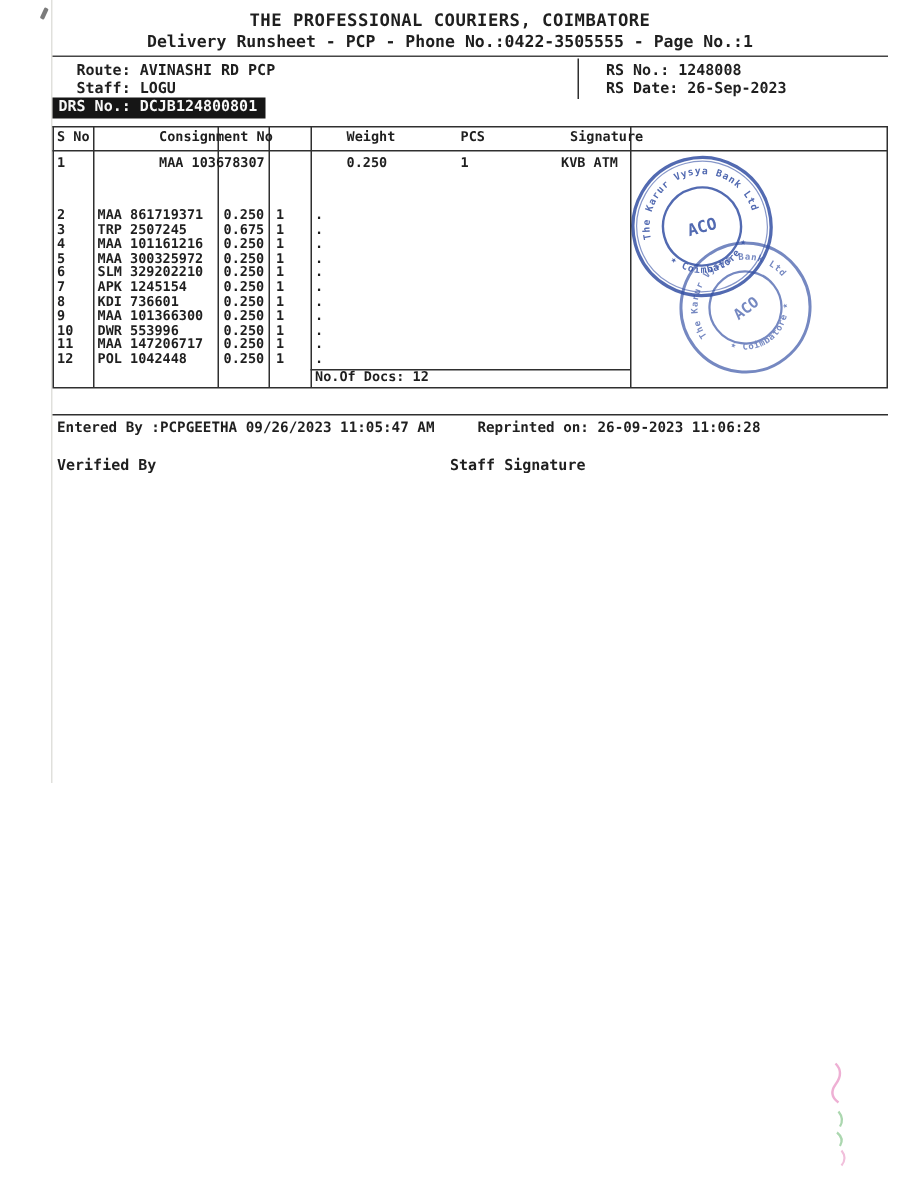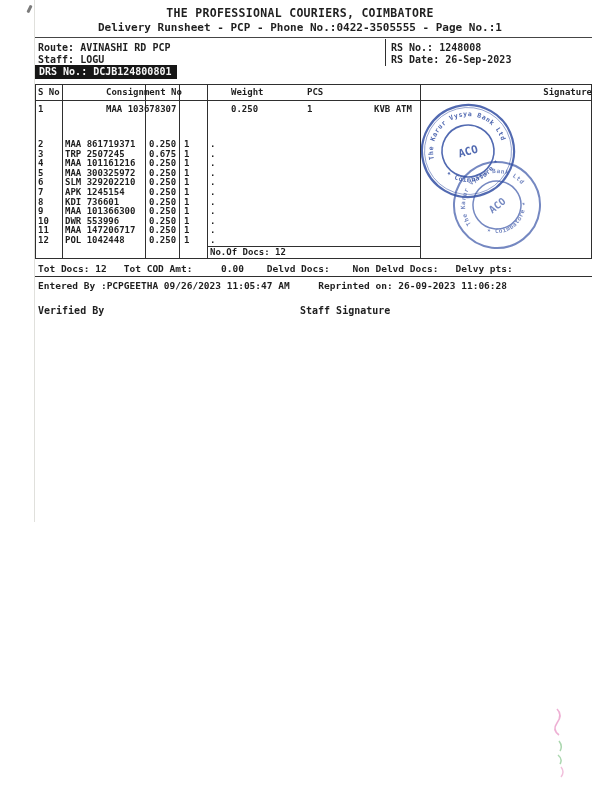--- a/index.html
+++ b/index.html
@@ -6,39 +6,39 @@
   html,body { background:#ffffff; }
   .page {
     position:relative; width:600px; height:800px; background:#fff;
     font-family:"DejaVu Sans Mono","Liberation Mono",monospace;
     color:#1f1f1f; overflow:hidden;
   }
   .abs { position:absolute; white-space:nowrap; }
   .center { left:0; right:0; text-align:center; }
   .title { top:6px; font-size:11.5px; font-weight:bold; letter-spacing:.3px;text-align:center; }
   .subtitle { top:21px; font-size:11px; font-weight:bold; }
-  .info { font-size:10px; font-weight:bold; }
+  .info { font-size:10px; font-weight:bold;margin-left:13px; }
   .line { position:absolute; background:#2f2f2f; }
   .hl { height:1px; }
   .vl { width:1px; }
   .drsbox {
     position:absolute; left:35px; top:65px; background:#161616; color:#f7f7f7;
     font-size:10px; font-weight:bold; padding:1px 6px 2px 4px;
   }
   .frow { position:absolute; left:35px; display:flex; width:557px;
           font-size:9px; font-weight:bold; line-height:10px; white-space:nowrap;gap:41px; }
   .rows { position:absolute; left:35px; top:140px; width:557px; }
   .rrow { display:flex; height:9.6px; font-size:9px; font-weight:bold;
           line-height:9.6px; white-space:nowrap; }
   .c-sno { width:27px; padding-left:3px; }
   .c-con { width:83px; padding-left:3px; }
   .c-wt  { width:34px; padding-left:4px; }
   .c-pcs { width:28px; padding-left:5px; }
   .c-cd  { width:213px; padding-left:3px; }
-  .c-sig { flex:1; padding-left:9px;text-align:right; }
+  .c-sig { flex:1; padding-left:9px; }
   .docsnote { left:210px; top:247px; font-size:9px; font-weight:bold; }
   .sum { font-size:9.5px; font-weight:bold; white-space:pre; }
   .foot { font-size:10px; font-weight:bold; }
   .stamps { position:absolute; left:398px; top:93px; mix-blend-mode:multiply; }
   .marks { position:absolute; left:545px; top:705px; }
   .leftline { position:absolute; left:34px; top:0; width:1px; height:522px;
               background:#cfcfca; opacity:.65; }
   .speck { position:absolute; left:28px; top:5px; width:3px; height:8px;
            background:#5a5a5a; transform:rotate(25deg); border-radius:1px; opacity:.8; }
 </style>
@@ -164,21 +164,20 @@
       <div class="c-sno">12</div>
       <div class="c-con">POL 1042448</div>
       <div class="c-wt">0.250</div>
       <div class="c-pcs">1</div>
       <div class="c-cd">.</div>
     </div>
   </div>
 
   <div class="abs docsnote">No.Of Docs: 12</div>
 
-  <div class="abs sum" style="left:38px;top:263px">Tot Docs: 12   Tot COD Amt:     0.00    Delvd Docs:    Non Delvd Docs:   Delvy pts:</div>
   <div class="line hl" style="top:276px;left:35px;width:557px"></div>
   <div class="abs sum" style="left:38px;top:280px">Entered By :PCPGEETHA 09/26/2023 11:05:47 AM     Reprinted on: 26-09-2023 11:06:28</div>
 
   <div class="abs foot" style="left:38px;top:305px">Verified By</div>
   <div class="abs foot" style="left:300px;top:305px">Staff Signature</div>
 
   <svg class="stamps" width="175" height="165" viewBox="0 0 175 165">
     <g transform="translate(70,58) rotate(-15)" opacity="0.85">
       <circle r="46" fill="none" stroke="#3450a4" stroke-width="2.2"></circle>
       <circle r="43.5" fill="none" stroke="#3450a4" stroke-width="0.8" opacity="0.7"></circle>

